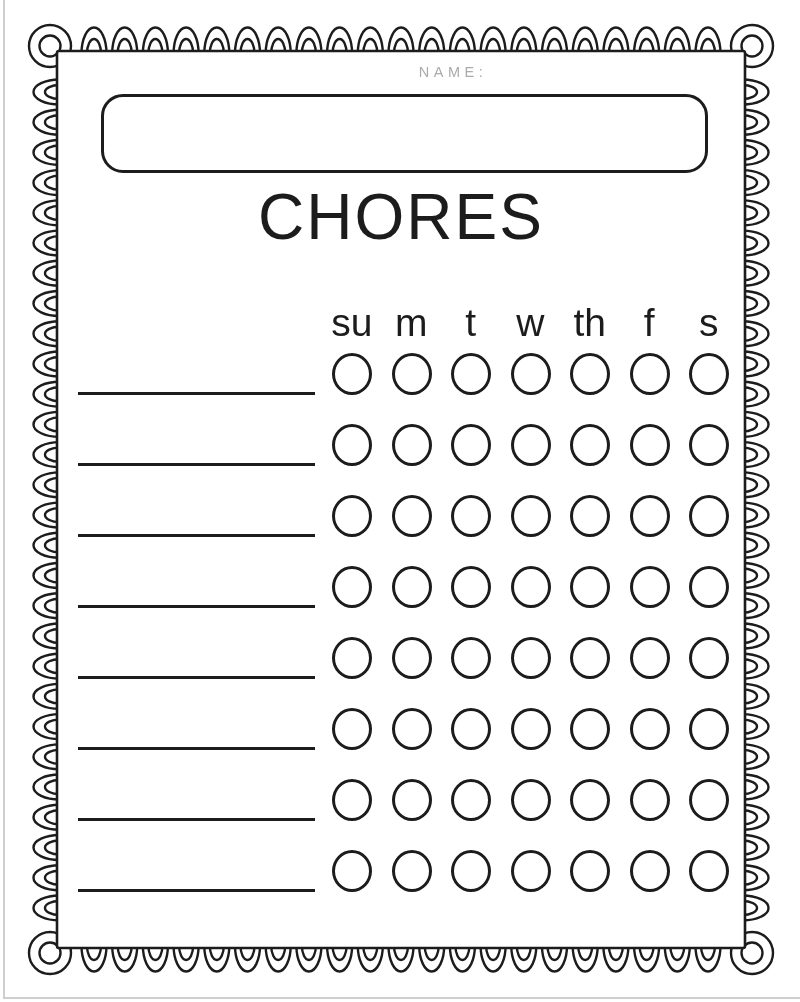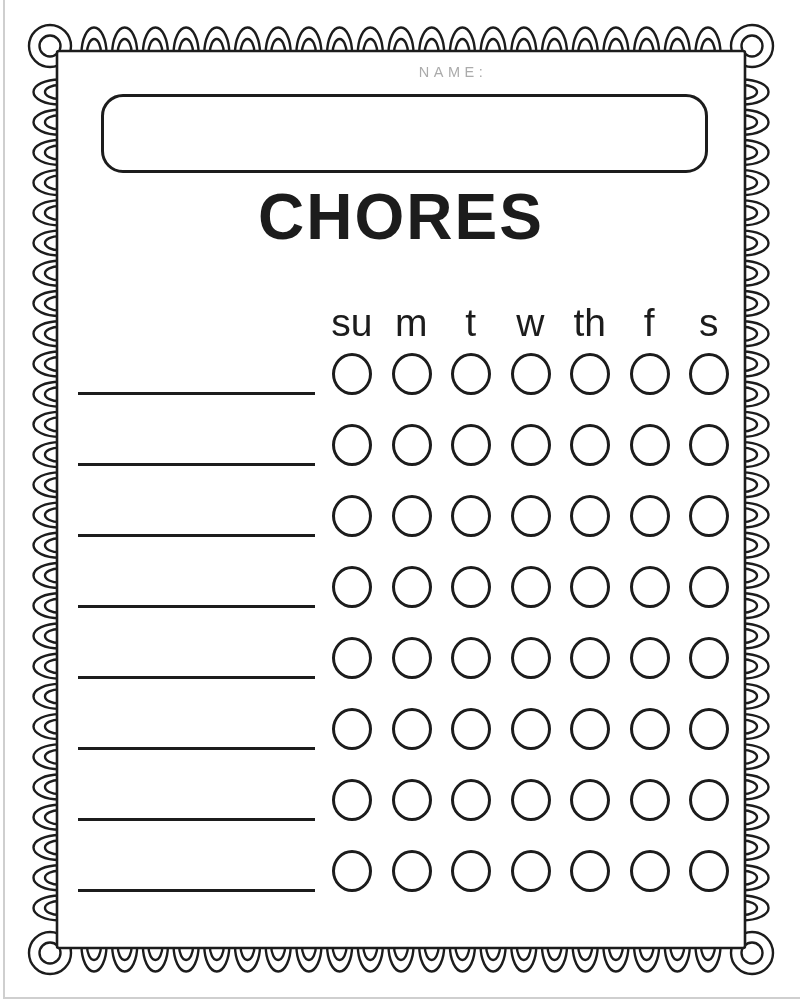--- a/index.html
+++ b/index.html
@@ -17,21 +17,21 @@
     text-align:center;font-size:14.5px;letter-spacing:4.5px;
     color:var(--muted,#ababab);line-height:24px;font-weight:400;
   }
   .name-box{
     position:absolute;left:101px;top:94px;width:607px;height:79px;
     box-sizing:border-box;border:3px solid var(--ink,#1c1c1c);
     border-radius:22px;background:#fff;
   }
   .title{
     position:absolute;left:57px;top:185px;width:688px;
-    text-align:center;font-size:64px;font-weight:bold;letter-spacing:2px;
+    text-align:center;font-size:64px;font-weight:normal;letter-spacing:2px;
     line-height:1;color:var(--ink,#1c1c1c);
   }
   .day-row{
     position:absolute;left:322px;top:296px;width:417px;height:46px;
     display:flex;
   }
   .day-cell{
     width:59.5px;display:flex;justify-content:center;align-items:flex-end;
     font-size:39px;color:var(--ink,#1c1c1c);line-height:1;
   }

